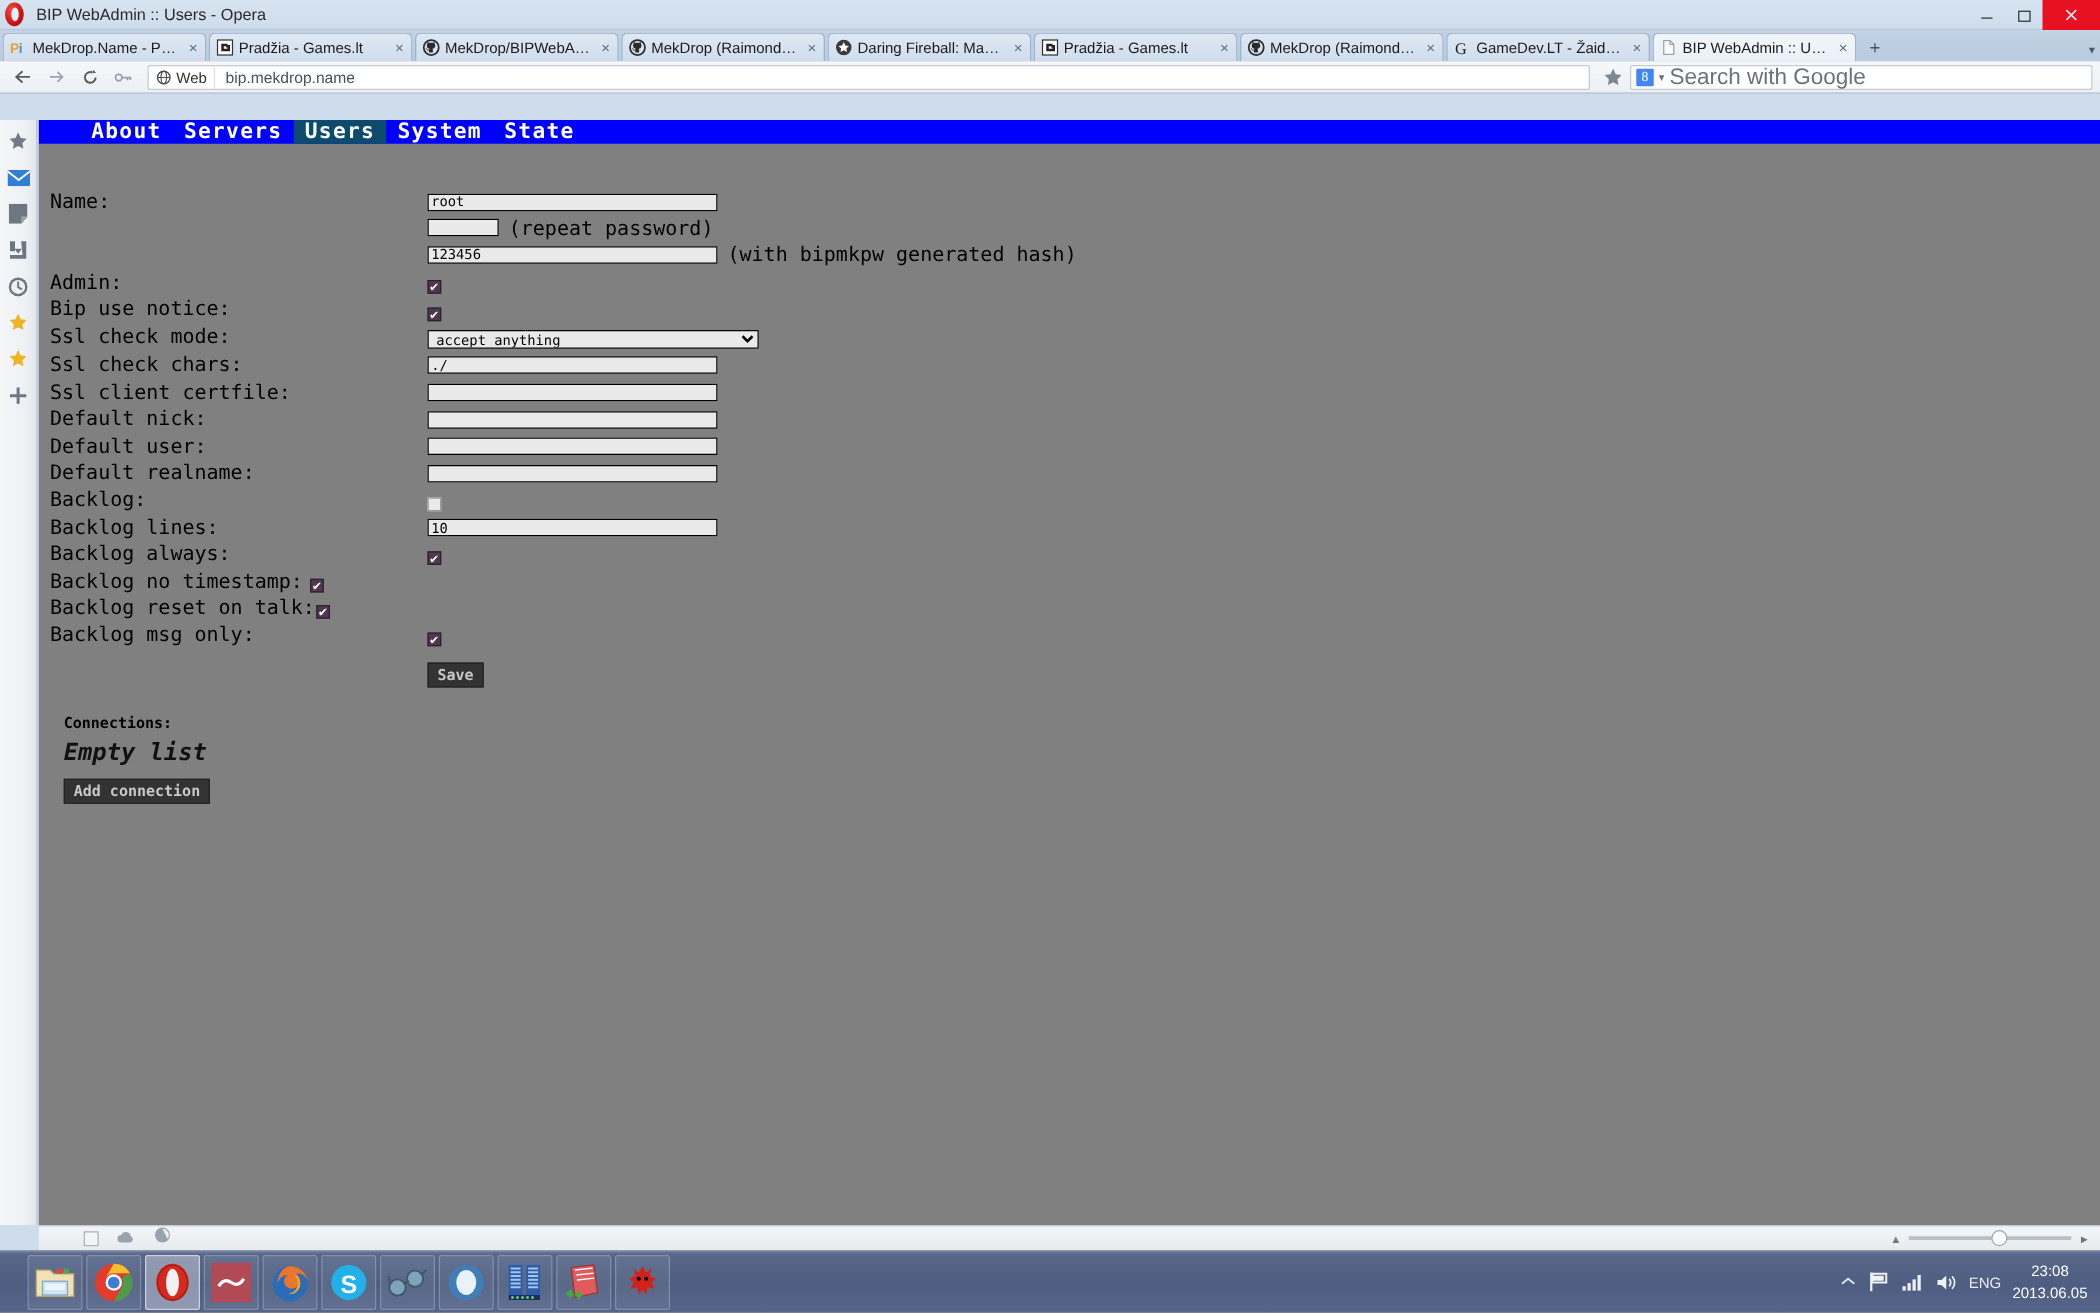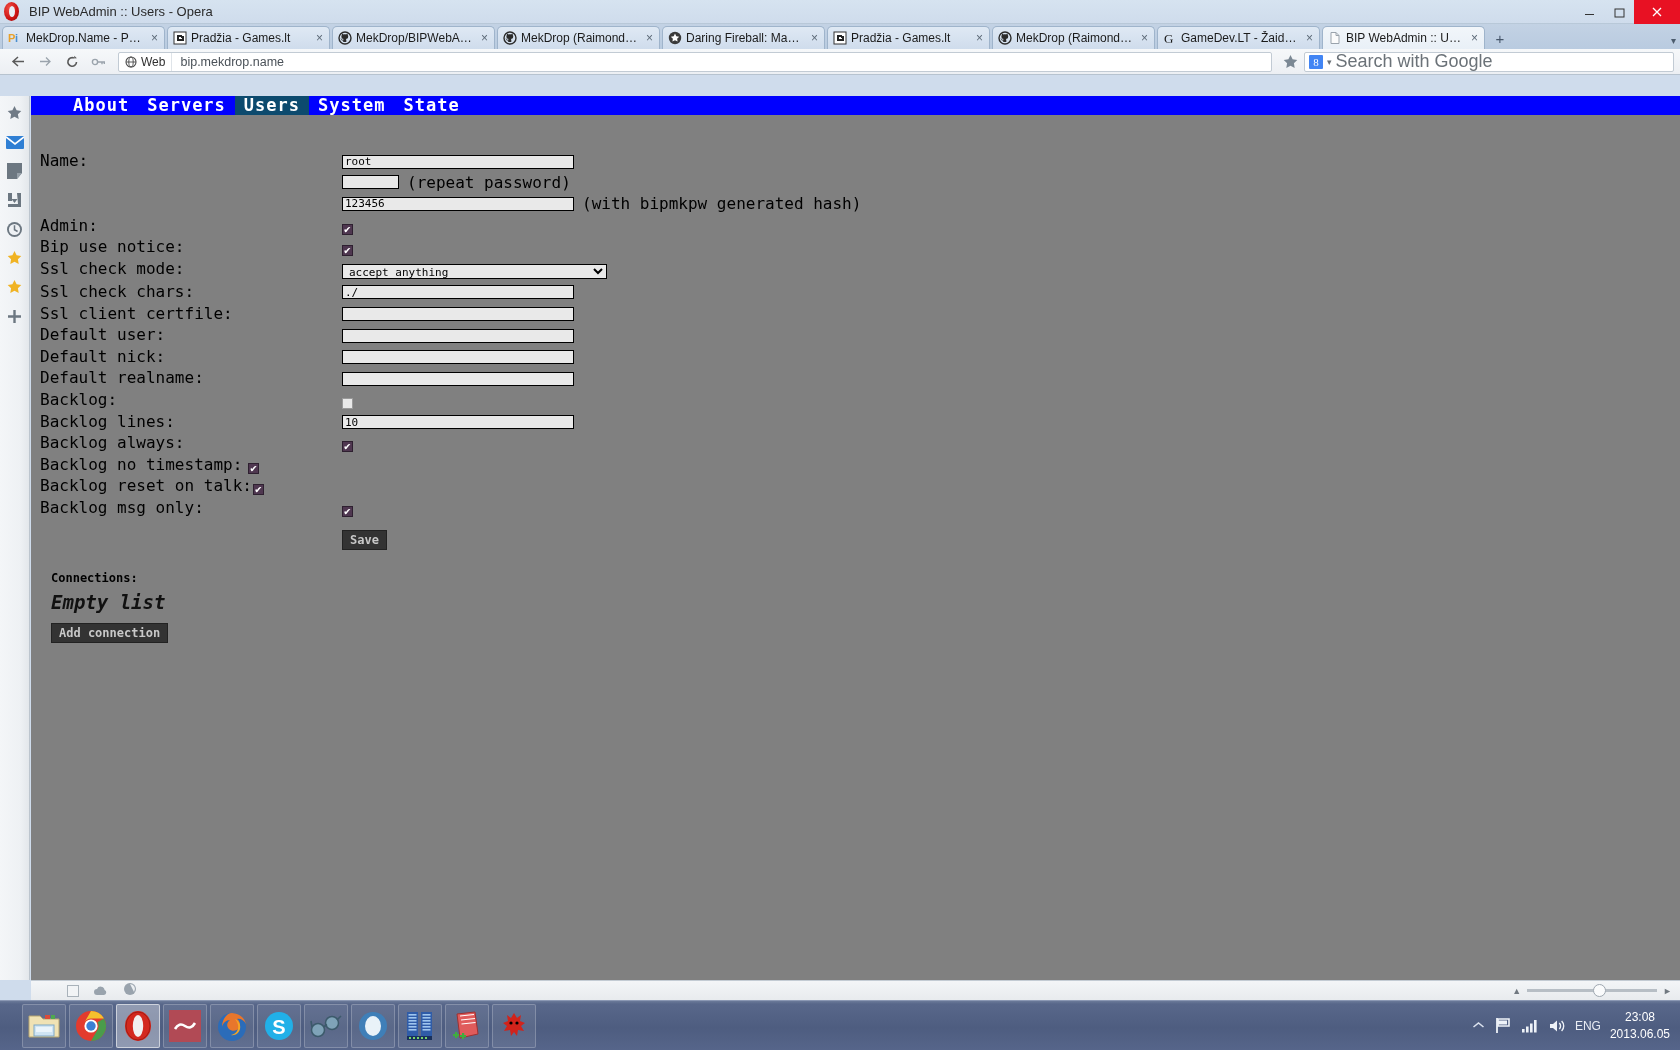--- a/index.html
+++ b/index.html
@@ -535,26 +535,26 @@
           <span class="flabel">Ssl check chars:</span>
           <span class="fcontrol"><input class="t" value="./" style=""></span>
         </div>
 
         <div class="frow frow-rel">
           <span class="flabel">Ssl client certfile:</span>
           <span class="fcontrol"><input class="t" value="" style=""></span>
         </div>
 
         <div class="frow frow-rel">
+          <span class="flabel">Default nick:</span>
+          <span class="fcontrol"><input class="t" value="" style=""></span>
+        </div>
+
+        <div class="frow frow-rel">
           <span class="flabel">Default user:</span>
-          <span class="fcontrol"><input class="t" value="" style=""></span>
-        </div>
-
-        <div class="frow frow-rel">
-          <span class="flabel">Default nick:</span>
           <span class="fcontrol"><input class="t" value="" style=""></span>
         </div>
 
         <div class="frow frow-rel">
           <span class="flabel">Default realname:</span>
           <span class="fcontrol"><input class="t" value="" style=""></span>
         </div>
 
         <div class="frow frow-rel">
           <span class="flabel">Backlog:</span>

